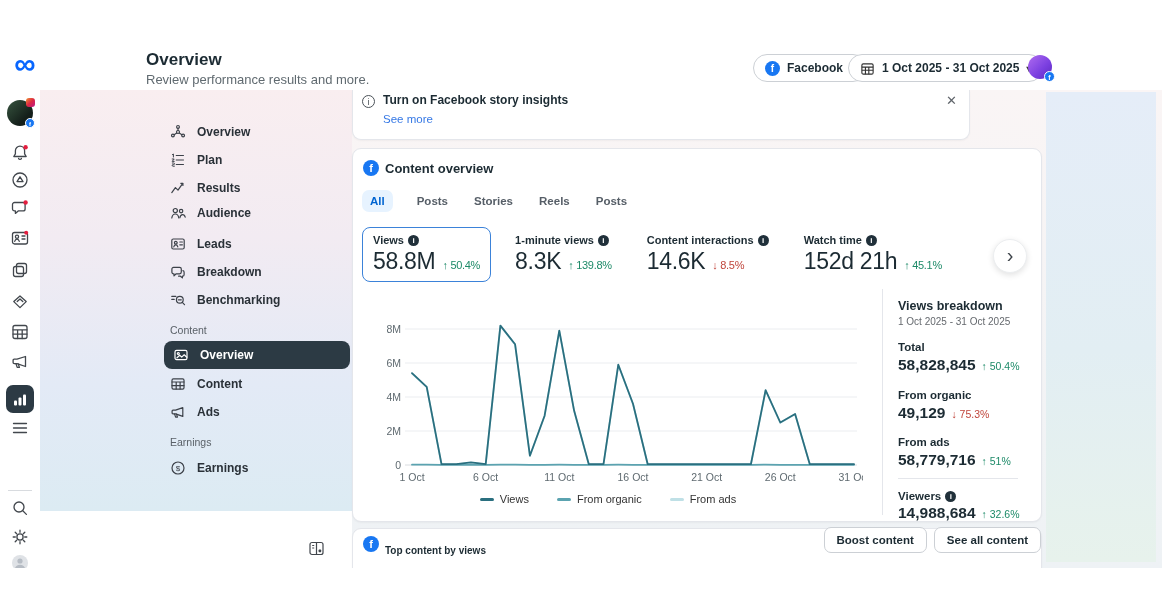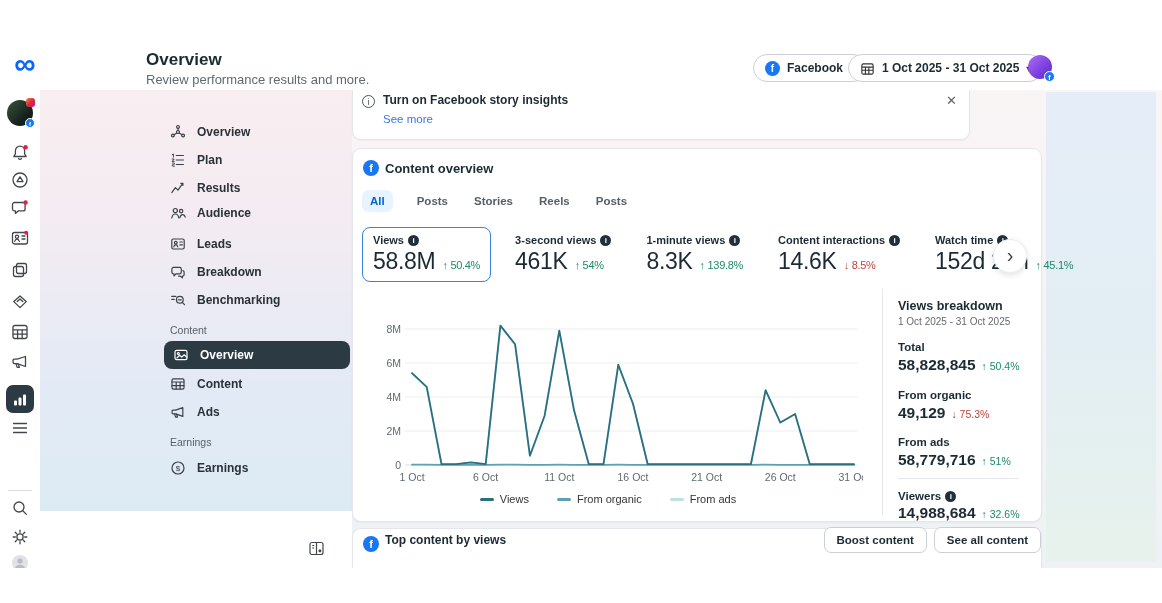--- a/index.html
+++ b/index.html
@@ -84,21 +84,21 @@
   .p-abs{position:absolute;left:0}
   .p-title{font-size:12.5px;font-weight:700}
   .p-date{font-size:10px;color:#65696e}
   .p-label{font-size:11.5px;font-weight:700;display:flex;gap:4px;align-items:center;white-space:nowrap}
   .p-val{font-size:15.5px;font-weight:700;display:flex;align-items:baseline;gap:6px;white-space:nowrap}
   .p-chg{font-size:10.5px;font-weight:400}
   .p-chg.up{color:var(--pos)} .p-chg.down{color:var(--neg)}
   .p-div{position:absolute;left:0;width:120px;border-top:1px solid var(--bord)}
   
   .tc{left:0;top:438px;width:690px;height:62px}
-  .tc-title{position:absolute;left:32px;top:4px;font-size:12px;font-weight:700}
+  .tc-title{position:absolute;left:32px;top:16px;font-size:10px;font-weight:700}
   .tc-fb{position:absolute;left:10px;top:7px}
   .tc-btns{position:absolute;right:0;top:-2px;display:flex;gap:7px}
   .btn{height:26px;border:1px solid #ccd0d5;border-radius:7px;background:#fff;font-size:11.5px;font-weight:700;padding:0 12px;font-family:"Liberation Sans",sans-serif;color:#1c2b33;cursor:pointer}
 </style>
 </head>
 <body>
 
 <div class="app">
 
   <div class="hdr">
@@ -310,30 +310,20 @@
 
       <div class="metrics">
         <div class="mcard selected">
           <div class="mlabel">
               <span>Views</span>
               <span class="idot"></span>
             </div>
           <div class="mval">
               <span>58.8M</span>
               <span class="chg up"><span>↑</span> <span>50.4%</span></span>
-            </div>
-        </div>
-        <div class="mcard">
-          <div class="mlabel">
-              <span>3-second views</span>
-              <span class="idot"></span>
-            </div>
-          <div class="mval">
-              <span>461K</span>
-              <span class="chg up"><span>↑</span> <span>54%</span></span>
             </div>
         </div>
         <div class="mcard">
           <div class="mlabel">
               <span>1-minute views</span>
               <span class="idot"></span>
             </div>
           <div class="mval">
               <span>8.3K</span>
               <span class="chg up"><span>↑</span> <span>139.8%</span></span>

